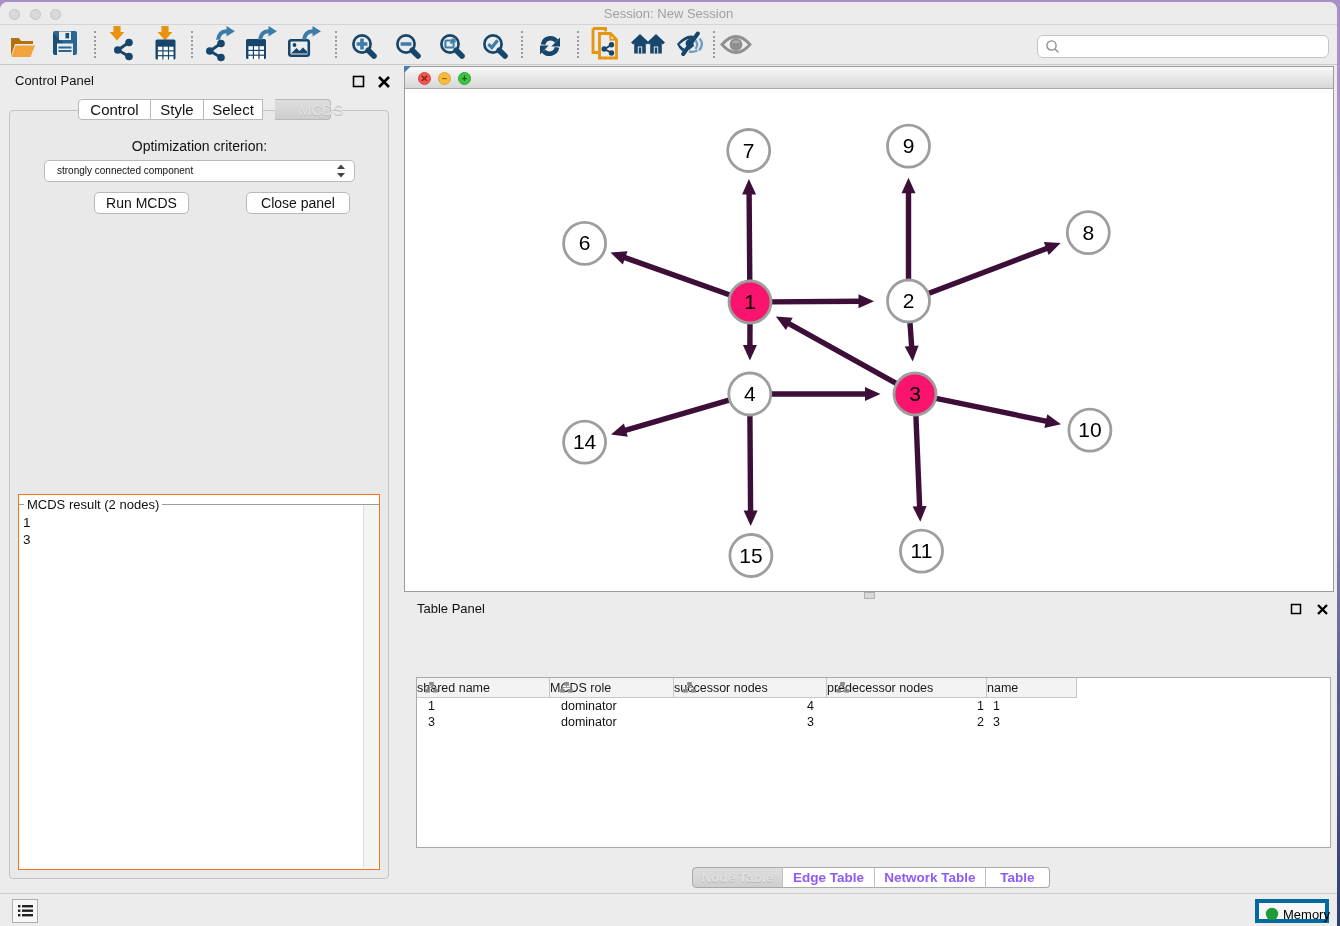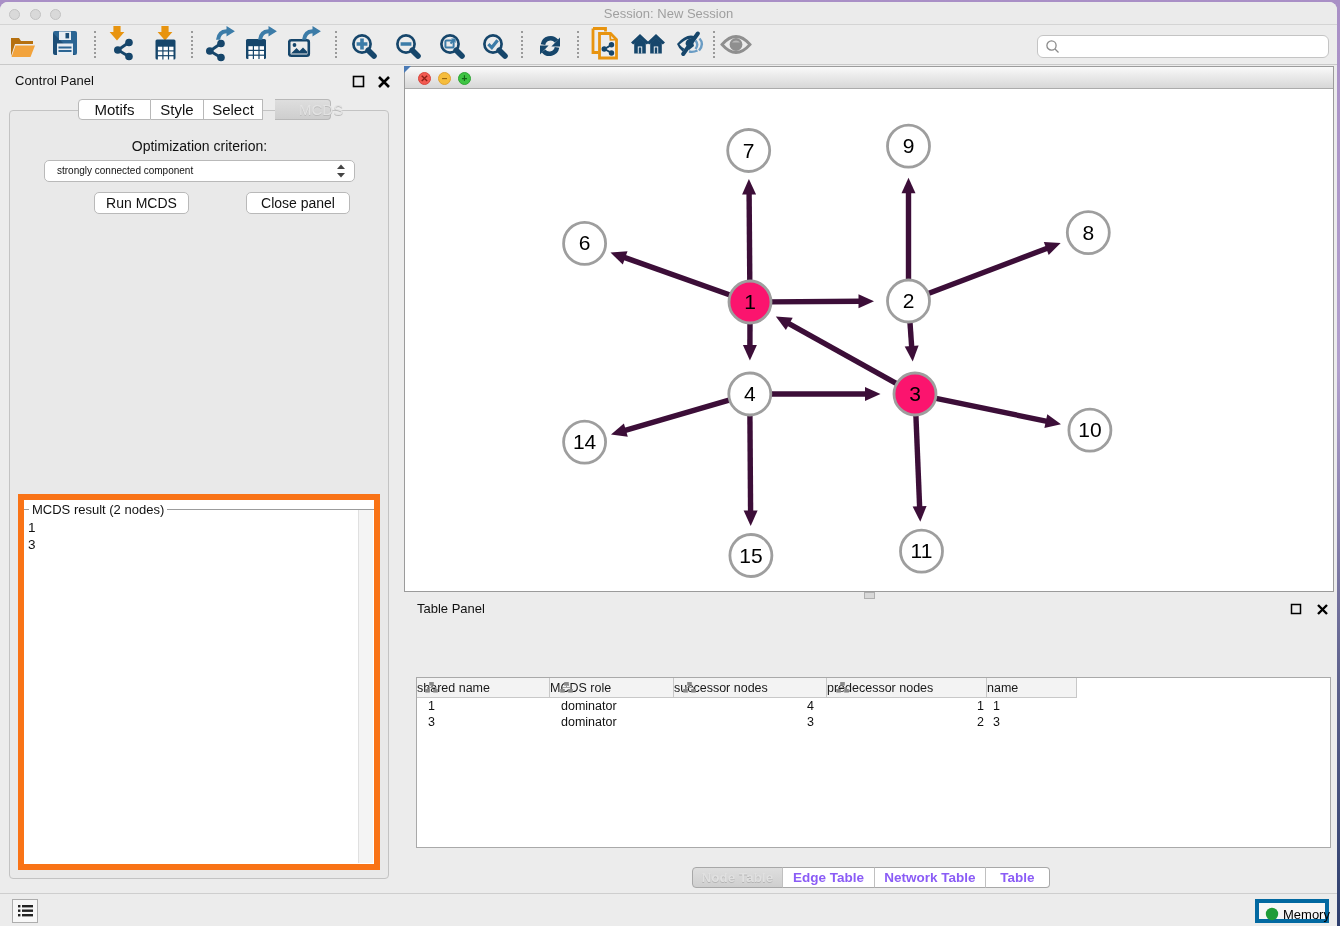--- a/index.html
+++ b/index.html
@@ -17,21 +17,21 @@
 .sep{position:absolute;top:6px;height:27px;width:0;border-left:2px dotted #9a9a9a;}
 .ticon{position:absolute;top:4px;}
 #search{position:absolute;left:1037px;top:10px;width:290px;height:21px;background:#fff;border:1px solid #c4c4c4;border-radius:6px;}
 
 #cp-title{left:15px;top:71px;font-size:13px;color:#111;}
 #cp-panel{left:9px;top:108px;width:380px;height:769px;background:#e9e9e9;border:1px solid #c3c3c3;border-radius:4px;box-sizing:border-box;}
 .tab{position:absolute;top:97px;height:21px;box-sizing:border-box;background:#fff;border:1px solid #b8b8b8;font-size:15px;color:#111;text-align:center;line-height:20px;}
 #optlabel{left:9px;top:136px;width:381px;text-align:center;font-size:14px;color:#111;}
 #combo{left:44px;top:158px;width:311px;height:22px;background:#fff;border:1px solid #b9b9b9;border-radius:5px;box-sizing:border-box;font-size:10px;line-height:20px;padding-left:12px;color:#111;}
 .btn{position:absolute;top:190px;height:22px;background:#fff;border:1px solid #b9b9b9;border-radius:5px;box-sizing:border-box;font-size:14px;text-align:center;line-height:20px;color:#111;}
-#mcdsbox{left:18px;top:492px;width:362px;height:376px;background:#fff;border:6px solid #f97316;box-sizing:border-box;}
+#mcdsbox{left:18px;top:492px;width:362px;height:376px;background:#fff;border:1px solid #f97316;box-sizing:border-box;}
 #mcdsline{position:absolute;left:0px;top:9px;width:100%;height:0;border-top:1px solid #9c9c9c;}
 #mcdstitle{position:absolute;left:5px;top:2px;font-size:13px;background:#fff;padding:0 3px;color:#111;}
 #mcdssb{position:absolute;right:1px;top:10px;width:14px;bottom:1px;background:#f4f4f4;border-left:1px solid #e0e0e0;}
 
 #vsplit{left:390px;top:63px;width:14px;height:828px;background:#ececec;}
 
 #netwin{left:404px;top:64px;width:930px;height:526px;border:1px solid #9b9b9b;box-sizing:border-box;background:#fff;}
 #nettitle{position:absolute;left:0;top:0;width:100%;height:22px;background:linear-gradient(#f9f9f9,#d7d7d7);border-bottom:1px solid #ababab;box-sizing:border-box;}
 .tl2{position:absolute;top:4.5px;width:13px;height:13px;border-radius:50%;box-sizing:border-box;font-size:10px;font-weight:bold;text-align:center;line-height:12px;}
 #scctitle{position:absolute;top:4px;left:0;width:100%;text-align:center;font-size:13px;color:#111;}
@@ -220,21 +220,21 @@
         </svg>
       </div>
   </div>
 
   <div id="cp-title" class="abs">Control Panel</div>
   <svg class="abs" style="left:352px;top:73px" width="40" height="13" viewBox="0 0 40 13">
       <rect x="1.5" y="1.5" width="10" height="10" fill="none" stroke="#000" stroke-width="1.6"></rect>
       <path d="M27 2 L37 12 M37 2 L27 12" stroke="#000" stroke-width="2.6"></path>
     </svg>
   <div id="cp-panel" class="abs"></div>
-  <div class="tab" style="left:78px;width:73px;border-radius:4px 0 0 4px;">Motifs</div>
+  <div class="tab" style="left:78px;width:73px;border-radius:4px 0 0 4px;">Control</div>
   <div class="tab" style="left:151px;width:53px;border-left:none;">Style</div>
   <div class="tab" style="left:204px;width:59px;border-left:none;">Select</div>
   <div class="tab" style="left:275px;width:56px;border-left:none;border-radius:0 4px 4px 0;background:linear-gradient(#dedede,#cecece);color:#e3e3e3;text-shadow:0 1px 0 #bbb;padding-left:24px;">MCDS</div>
   <div id="optlabel" class="abs">Optimization criterion:</div>
   <div id="combo" class="abs">strongly connected component
     <svg width="12" height="16" style="position:absolute;right:7px;top:2px" viewBox="0 0 12 16">
         <path d="M2 6 L6 1.6 L10 6 Z" fill="#444"></path>
         <path d="M2 10 L6 14.4 L10 10 Z" fill="#444"></path>
       </svg>
   </div>

